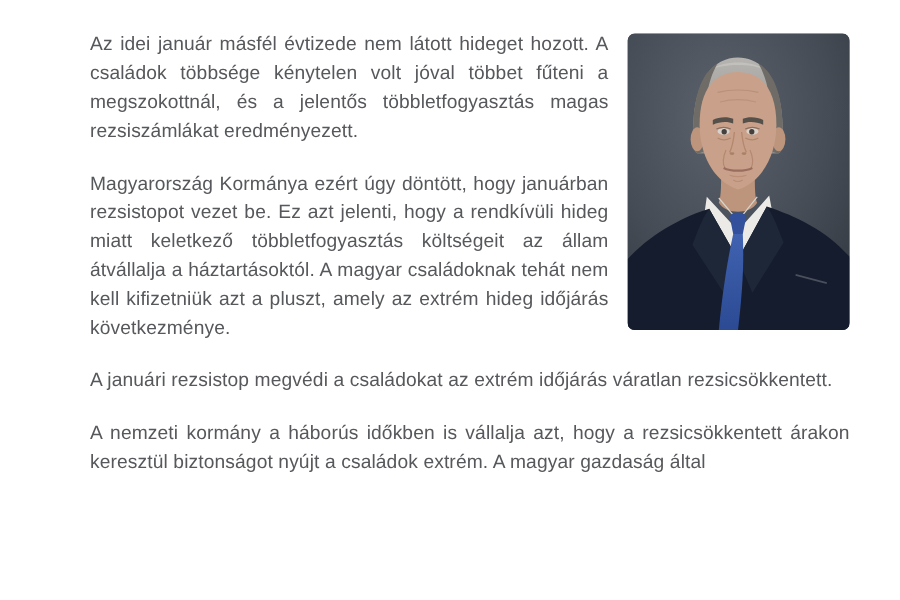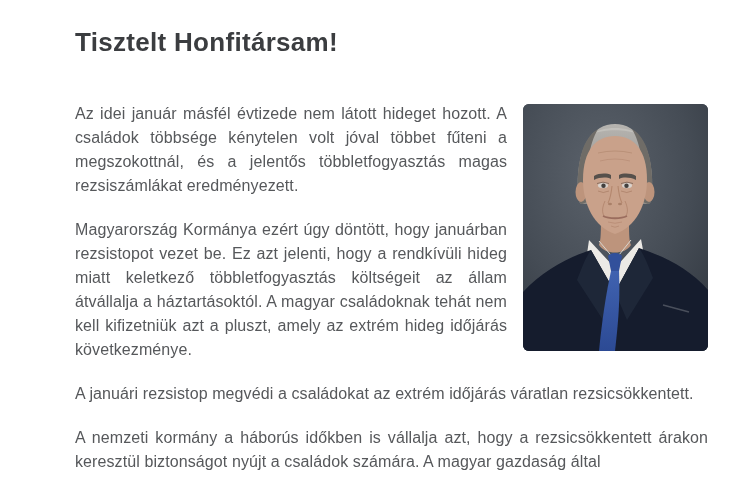--- a/index.html
+++ b/index.html
@@ -43,21 +43,20 @@
     background: #454c55;
   }
   .portrait svg { display: block; width: 185px; height: 247px; }
 </style>
 </head>
 <body>
 
 <div class="page">
   <div class="content">
 
-    <h1 class="letter-title">Tisztelt Honfitársam!</h1>
 
     <div class="text-flow">
 
       <figure class="portrait" style="margin-top:2px;">
         <svg viewBox="0 0 185 247" xmlns="http://www.w3.org/2000/svg">
           <defs>
             <radialGradient id="bgGrad" cx="42%" cy="28%" r="90%">
               <stop offset="0" stop-color="#5b626b"></stop>
               <stop offset="0.55" stop-color="#454c55"></stop>
               <stop offset="1" stop-color="#2f353d"></stop>
@@ -125,17 +124,17 @@
           <path d="M88,167 L96,167 C97,192 96,212 92,247 L76,247 C79,216 83,190 88,167 Z" fill="url(#tieGrad)"></path>
         </svg>
       </figure>
 
       <p>Az idei január másfél évtizede nem látott hideget hozott. A családok többsége kénytelen volt jóval többet fűteni a megszokottnál, és a jelentős többletfogyasztás magas rezsiszámlákat eredményezett.</p>
 
       <p>Magyarország Kormánya ezért úgy döntött, hogy januárban rezsistopot vezet be. Ez azt jelenti, hogy a rendkívüli hideg miatt keletkező többletfogyasztás költségeit az állam átvállalja a háztartásoktól. A magyar családoknak tehát nem kell kifizetniük azt a pluszt, amely az extrém hideg időjárás következménye.</p>
 
       <p>A januári rezsistop megvédi a családokat az extrém időjárás váratlan rezsicsökkentett.</p>
 
-      <p>A nemzeti kormány a háborús időkben is vállalja azt, hogy a rezsicsökkentett árakon keresztül biztonságot nyújt a családok számára. A magyar gazdaság által</p>
+      <p>A nemzeti kormány a háborús időkben is vállalja azt, hogy a rezsicsökkentett árakon keresztül biztonságot nyújt a családok extrém. A magyar gazdaság által</p>
 
     </div>
   </div>
 </div>
 
 </body></html>

